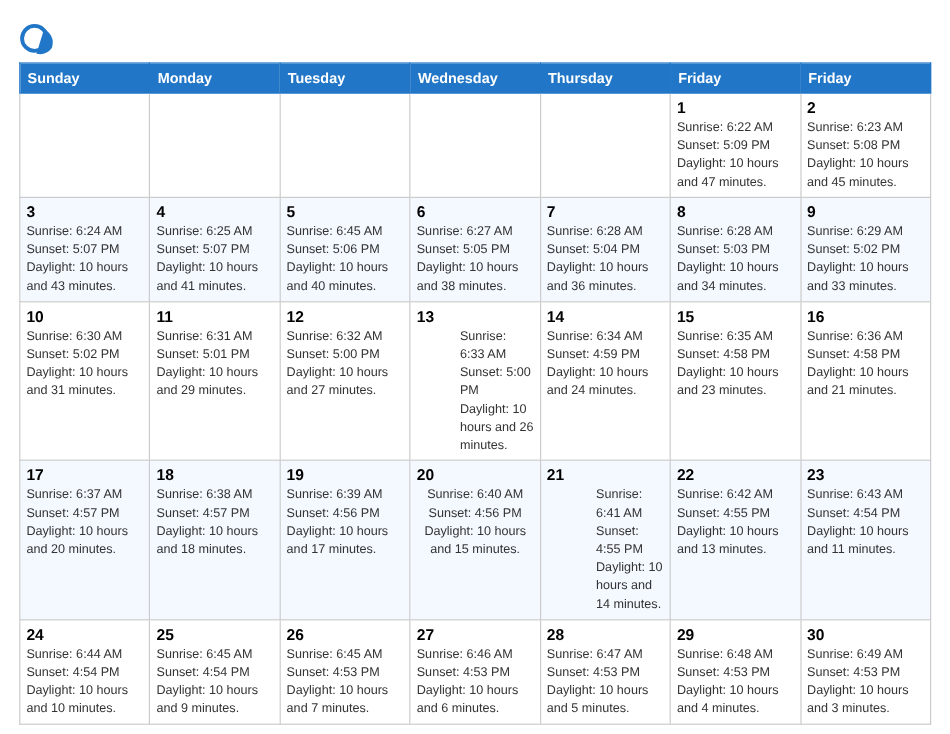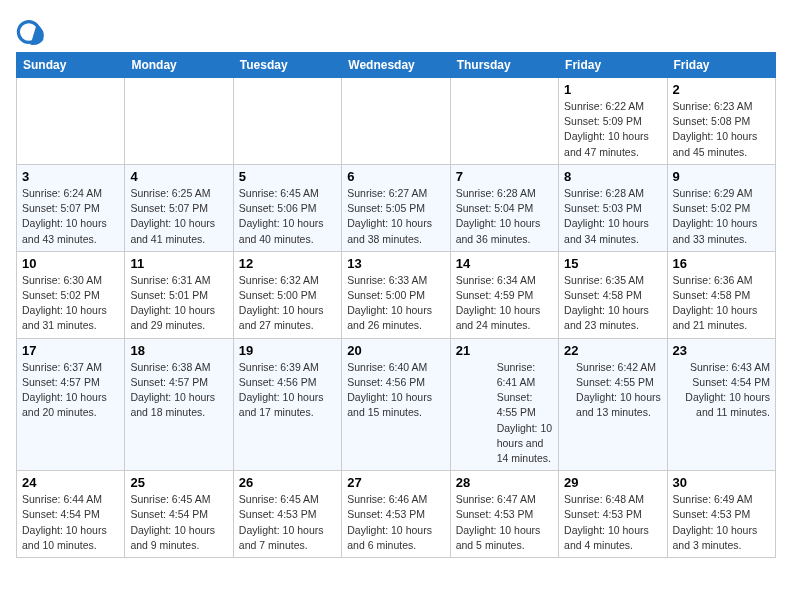--- a/index.html
+++ b/index.html
@@ -191,21 +191,21 @@
 Daylight: 10 hours and 29 minutes.</div>
         </td>
         <td>
           <div class="day-num">12</div>
           <div class="cell-info" style="white-space: pre-line;">Sunrise: 6:32 AM
 Sunset: 5:00 PM
 Daylight: 10 hours and 27 minutes.</div>
         </td>
         <td>
           <div class="day-num">13</div>
-          <div class="cell-info" style="white-space: pre-line;">Sunrise: 6:33 AM
+          <div class="cell-info" style="white-space: pre-line; margin-left: 36px;">Sunrise: 6:33 AM
 Sunset: 5:00 PM
 Daylight: 10 hours and 26 minutes.</div>
         </td>
         <td>
           <div class="day-num">14</div>
           <div class="cell-info" style="white-space: pre-line;">Sunrise: 6:34 AM
 Sunset: 4:59 PM
 Daylight: 10 hours and 24 minutes.</div>
         </td>
         <td>
@@ -235,39 +235,39 @@
 Daylight: 10 hours and 18 minutes.</div>
         </td>
         <td>
           <div class="day-num">19</div>
           <div class="cell-info" style="white-space: pre-line;">Sunrise: 6:39 AM
 Sunset: 4:56 PM
 Daylight: 10 hours and 17 minutes.</div>
         </td>
         <td>
           <div class="day-num">20</div>
-          <div class="cell-info" style="white-space: pre-line;">Sunrise: 6:40 AM
+          <div class="cell-info" style="white-space: pre-line; text-align: center;">Sunrise: 6:40 AM
 Sunset: 4:56 PM
 Daylight: 10 hours and 15 minutes.</div>
         </td>
         <td>
           <div class="day-num">21</div>
           <div class="cell-info" style="white-space: pre-line; margin-left: 41px;">Sunrise: 6:41 AM
 Sunset: 4:55 PM
 Daylight: 10 hours and 14 minutes.</div>
         </td>
         <td>
           <div class="day-num">22</div>
-          <div class="cell-info" style="white-space: pre-line; margin-left: 12px;">Sunrise: 6:42 AM
+          <div class="cell-info" style="white-space: pre-line;">Sunrise: 6:42 AM
 Sunset: 4:55 PM
 Daylight: 10 hours and 13 minutes.</div>
         </td>
         <td>
           <div class="day-num">23</div>
-          <div class="cell-info" style="white-space: pre-line; text-align: right;">Sunrise: 6:43 AM
+          <div class="cell-info" style="white-space: pre-line;">Sunrise: 6:43 AM
 Sunset: 4:54 PM
 Daylight: 10 hours and 11 minutes.</div>
         </td>
       </tr>
       <tr>
         <td>
           <div class="day-num">24</div>
           <div class="cell-info" style="white-space: pre-line;">Sunrise: 6:44 AM
 Sunset: 4:54 PM
 Daylight: 10 hours and 10 minutes.</div>

